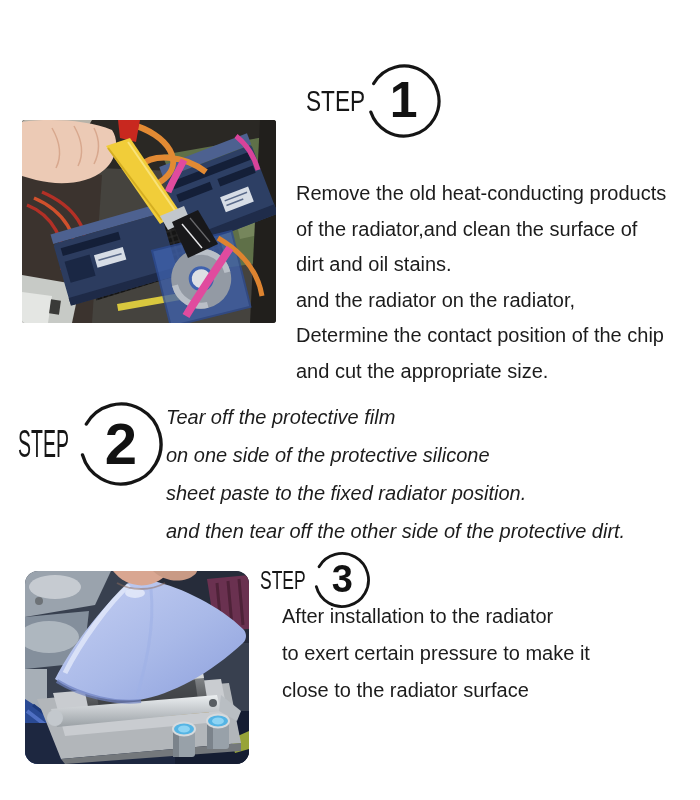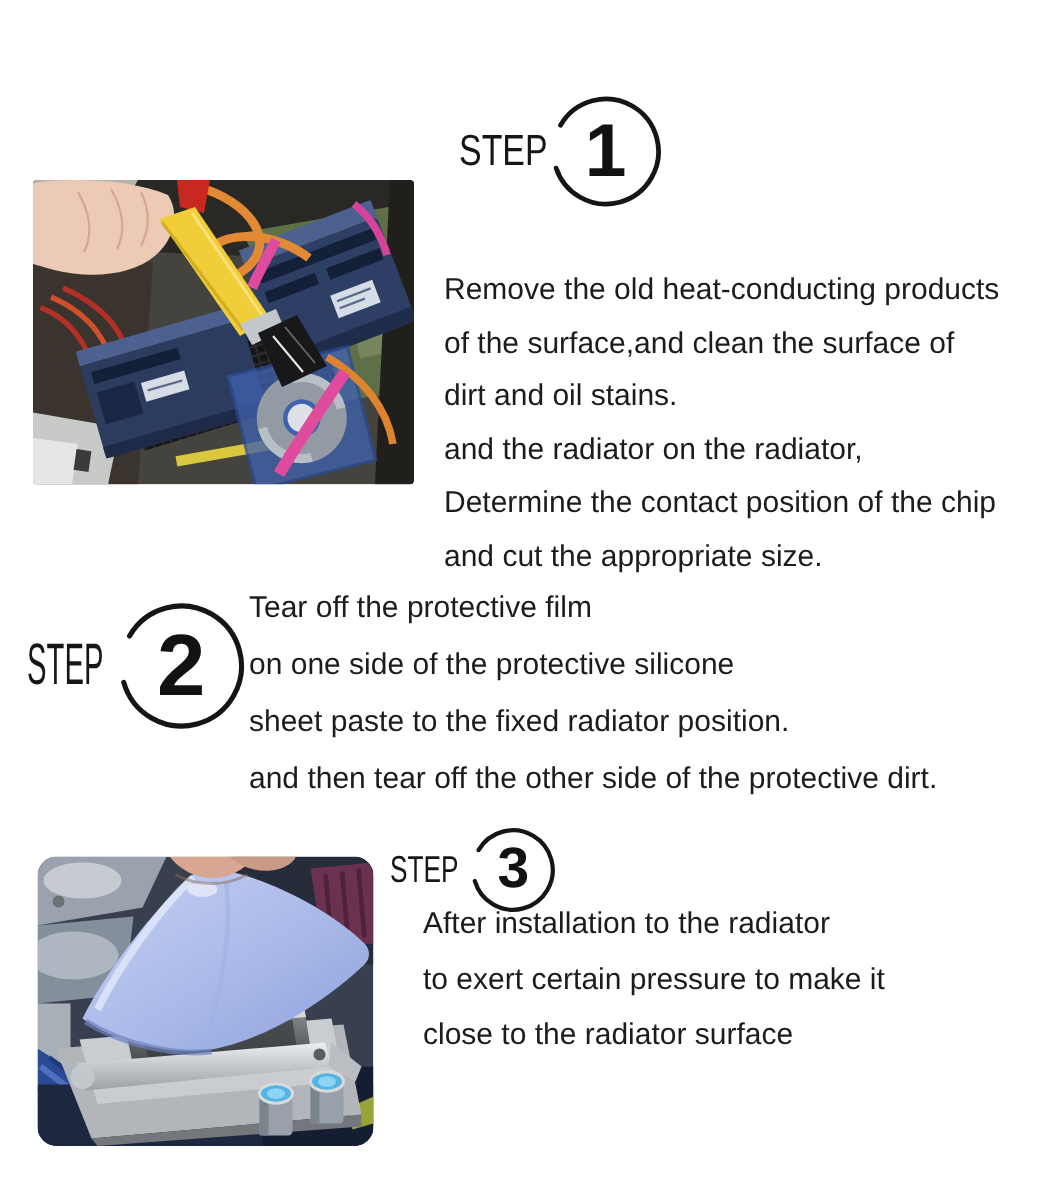--- a/index.html
+++ b/index.html
@@ -33,21 +33,21 @@
   .badge{position:relative;flex:0 0 auto;}
   .badge svg{position:absolute;inset:0;}
   .num{
     position:absolute;inset:0;display:flex;align-items:center;justify-content:center;
     font-weight:700;color:#121212;padding-bottom:2px;
   }
   
   .txt{position:absolute;font-size:20px;color:#1c1c1c;white-space:nowrap;}
   .txt .line{display:block;}
   .t1{left:296px;top:144px;line-height:35.5px;margin-top:32px;}
-  .t2{left:166px;top:386px;line-height:38px;}
+  .t2{left:166px;top:398px;line-height:38px;font-style:italic;}
   .t3{left:282px;top:598px;line-height:37px;}
 </style>
 </head>
 <body>
 
 <div class="page">
 
   <div class="photo photo1">
     <svg viewBox="0 0 254 203" preserveAspectRatio="none">
       <defs>
@@ -131,21 +131,21 @@
     <span class="badge">
       <svg viewBox="0 0 74 74">
         <circle cx="37" cy="37" r="35" fill="none" stroke="#151515" stroke-width="3.2" stroke-dasharray="190 30" stroke-linecap="round" transform="rotate(-150 37 37)"></circle>
       </svg>
       <span class="num">1</span>
     </span>
   </div>
 
   <div class="txt t1">
     <span class="line">Remove the old heat-conducting products</span>
-    <span class="line">of the surface,and clean the surface of</span>
+    <span class="line">of the radiator,and clean the surface of</span>
     <span class="line">dirt and oil stains.</span>
     <span class="line">and the radiator on the radiator,</span>
     <span class="line">Determine the contact position of the chip</span>
     <span class="line">and cut the appropriate size.</span>
   </div>
 
   <div class="step-header h2">
     <span class="step-word">STEP</span>
     <span class="badge">
       <svg viewBox="0 0 84 84">

